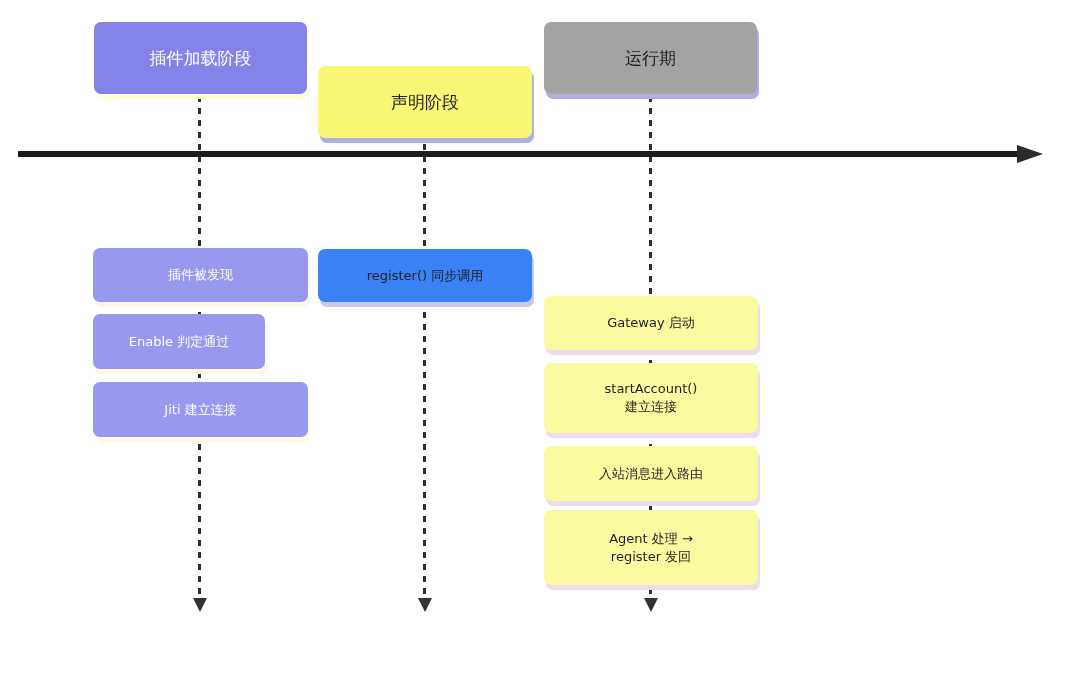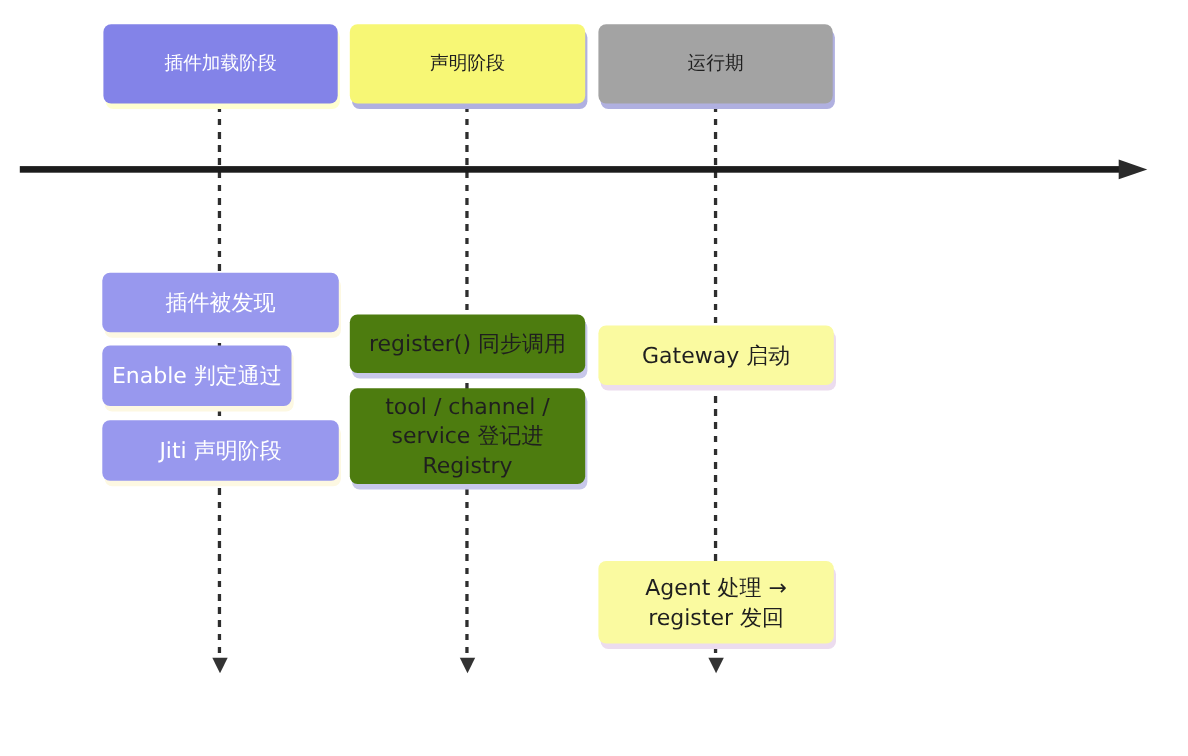--- a/index.html
+++ b/index.html
@@ -63,47 +63,47 @@
     line-height: 1.35;
     box-sizing: border-box;
     padding: 4px 8px;
   }
   .header-box {
     font-size: 17px;
     height: 72px;
     top: 22px;
   }
   .step-box {
-    font-size: 20px;
+    font-size: 13px;
   }
   .theme-purple-header {
     background: #8383e8;
     color: #ffffff;
     box-shadow: 2px 5px 0 #ffffd0;
   }
   .theme-purple-body {
     background: #9898ee;
     color: #ffffff;
     box-shadow: 2px 5px 0 #fdf8e2;
   }
   .theme-yellow-header {
     background: #f7f775;
     color: #1f1f1f;
     box-shadow: 2px 5px 0 #b0b0e0;
+    margin-top: 44px;
   }
   .theme-green-header {
     background: #a3a3a3;
     color: #1f1f1f;
     box-shadow: 2px 5px 0 #b0b0e0;
   }
   .theme-yellow-body-declare {
-    background: #4d7c0f;
+    background: #3b82f6;
     color: #1f1f1f;
     box-shadow: 2px 5px 0 #c8c8ea;
-    margin-top: 37px;
   }
   .theme-yellow-body-runtime {
     background: #fafaa0;
     color: #1f1f1f;
     box-shadow: 2px 5px 0 #ecdcee;
     margin-top: 48px;
   }
 </style>
 </head>
 <body>
@@ -120,24 +120,24 @@
 
   <div class="timeline-line"></div>
   <div class="timeline-arrowhead"></div>
 
   <div class="box header-box theme-purple-header" style="left:94px;width:213px">插件加载阶段</div>
   <div class="box header-box theme-yellow-header" style="left:318px;width:214px">声明阶段</div>
   <div class="box header-box theme-green-header" style="left:544px;width:213px">运行期</div>
 
   <div class="box step-box theme-purple-body" style="left:93px;top:248px;width:215px;height:54px">插件被发现</div>
   <div class="box step-box theme-purple-body" style="left:93px;top:314px;width:172px;height:55px">Enable 判定通过</div>
-  <div class="box step-box theme-purple-body" style="left:93px;top:382px;width:215px;height:55px">Jiti 声明阶段</div>
+  <div class="box step-box theme-purple-body" style="left:93px;top:382px;width:215px;height:55px">Jiti 建立连接</div>
 
   <div class="box step-box theme-yellow-body-declare" style="left:318px;top:249px;width:214px;height:53px">register() 同步调用</div>
-  <div class="box step-box theme-yellow-body-declare" style="left:318px;top:316px;width:214px;height:87px">tool / channel /
-service 登记进
-Registry</div>
 
   <div class="box step-box theme-yellow-body-runtime" style="left:544px;top:248px;width:214px;height:54px">Gateway 启动</div>
+  <div class="box step-box theme-yellow-body-runtime" style="left:544px;top:315px;width:214px;height:70px">startAccount()
+建立连接</div>
+  <div class="box step-box theme-yellow-body-runtime" style="left:544px;top:398px;width:214px;height:55px">入站消息进入路由</div>
   <div class="box step-box theme-yellow-body-runtime" style="left:544px;top:462px;width:214px;height:75px">Agent 处理 →
 register 发回</div>
 
 </div>
 
 </body></html>

